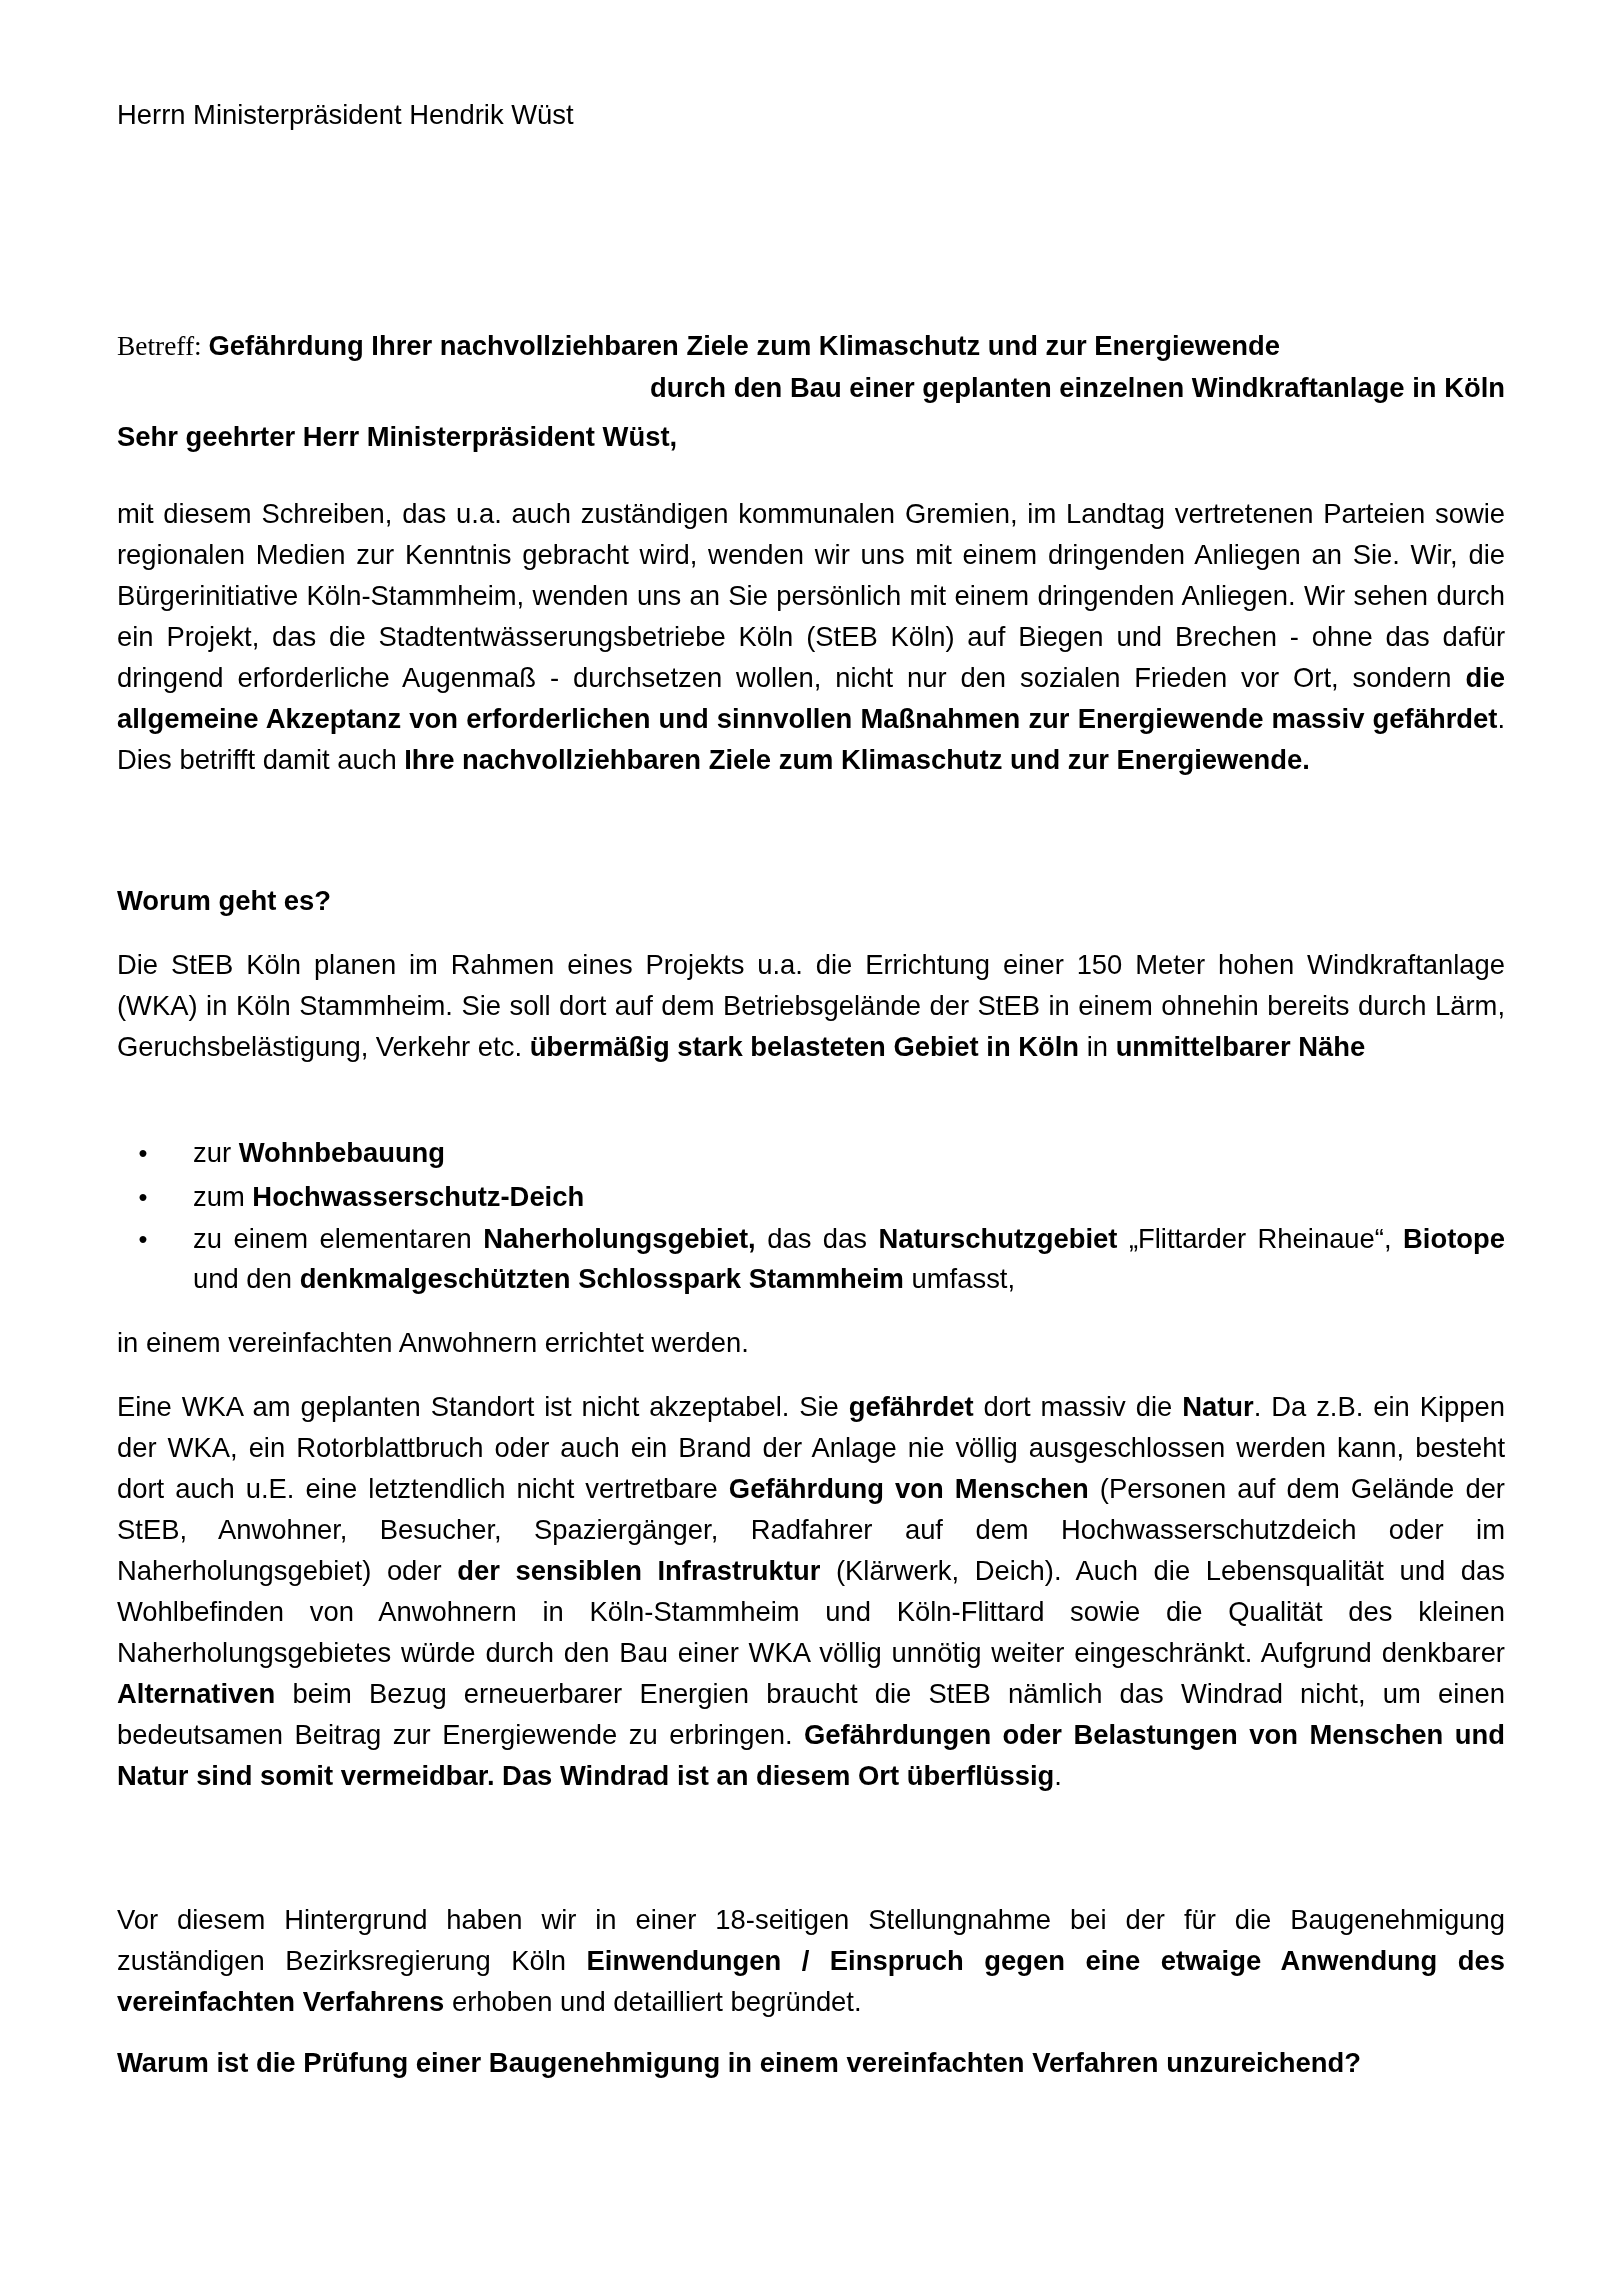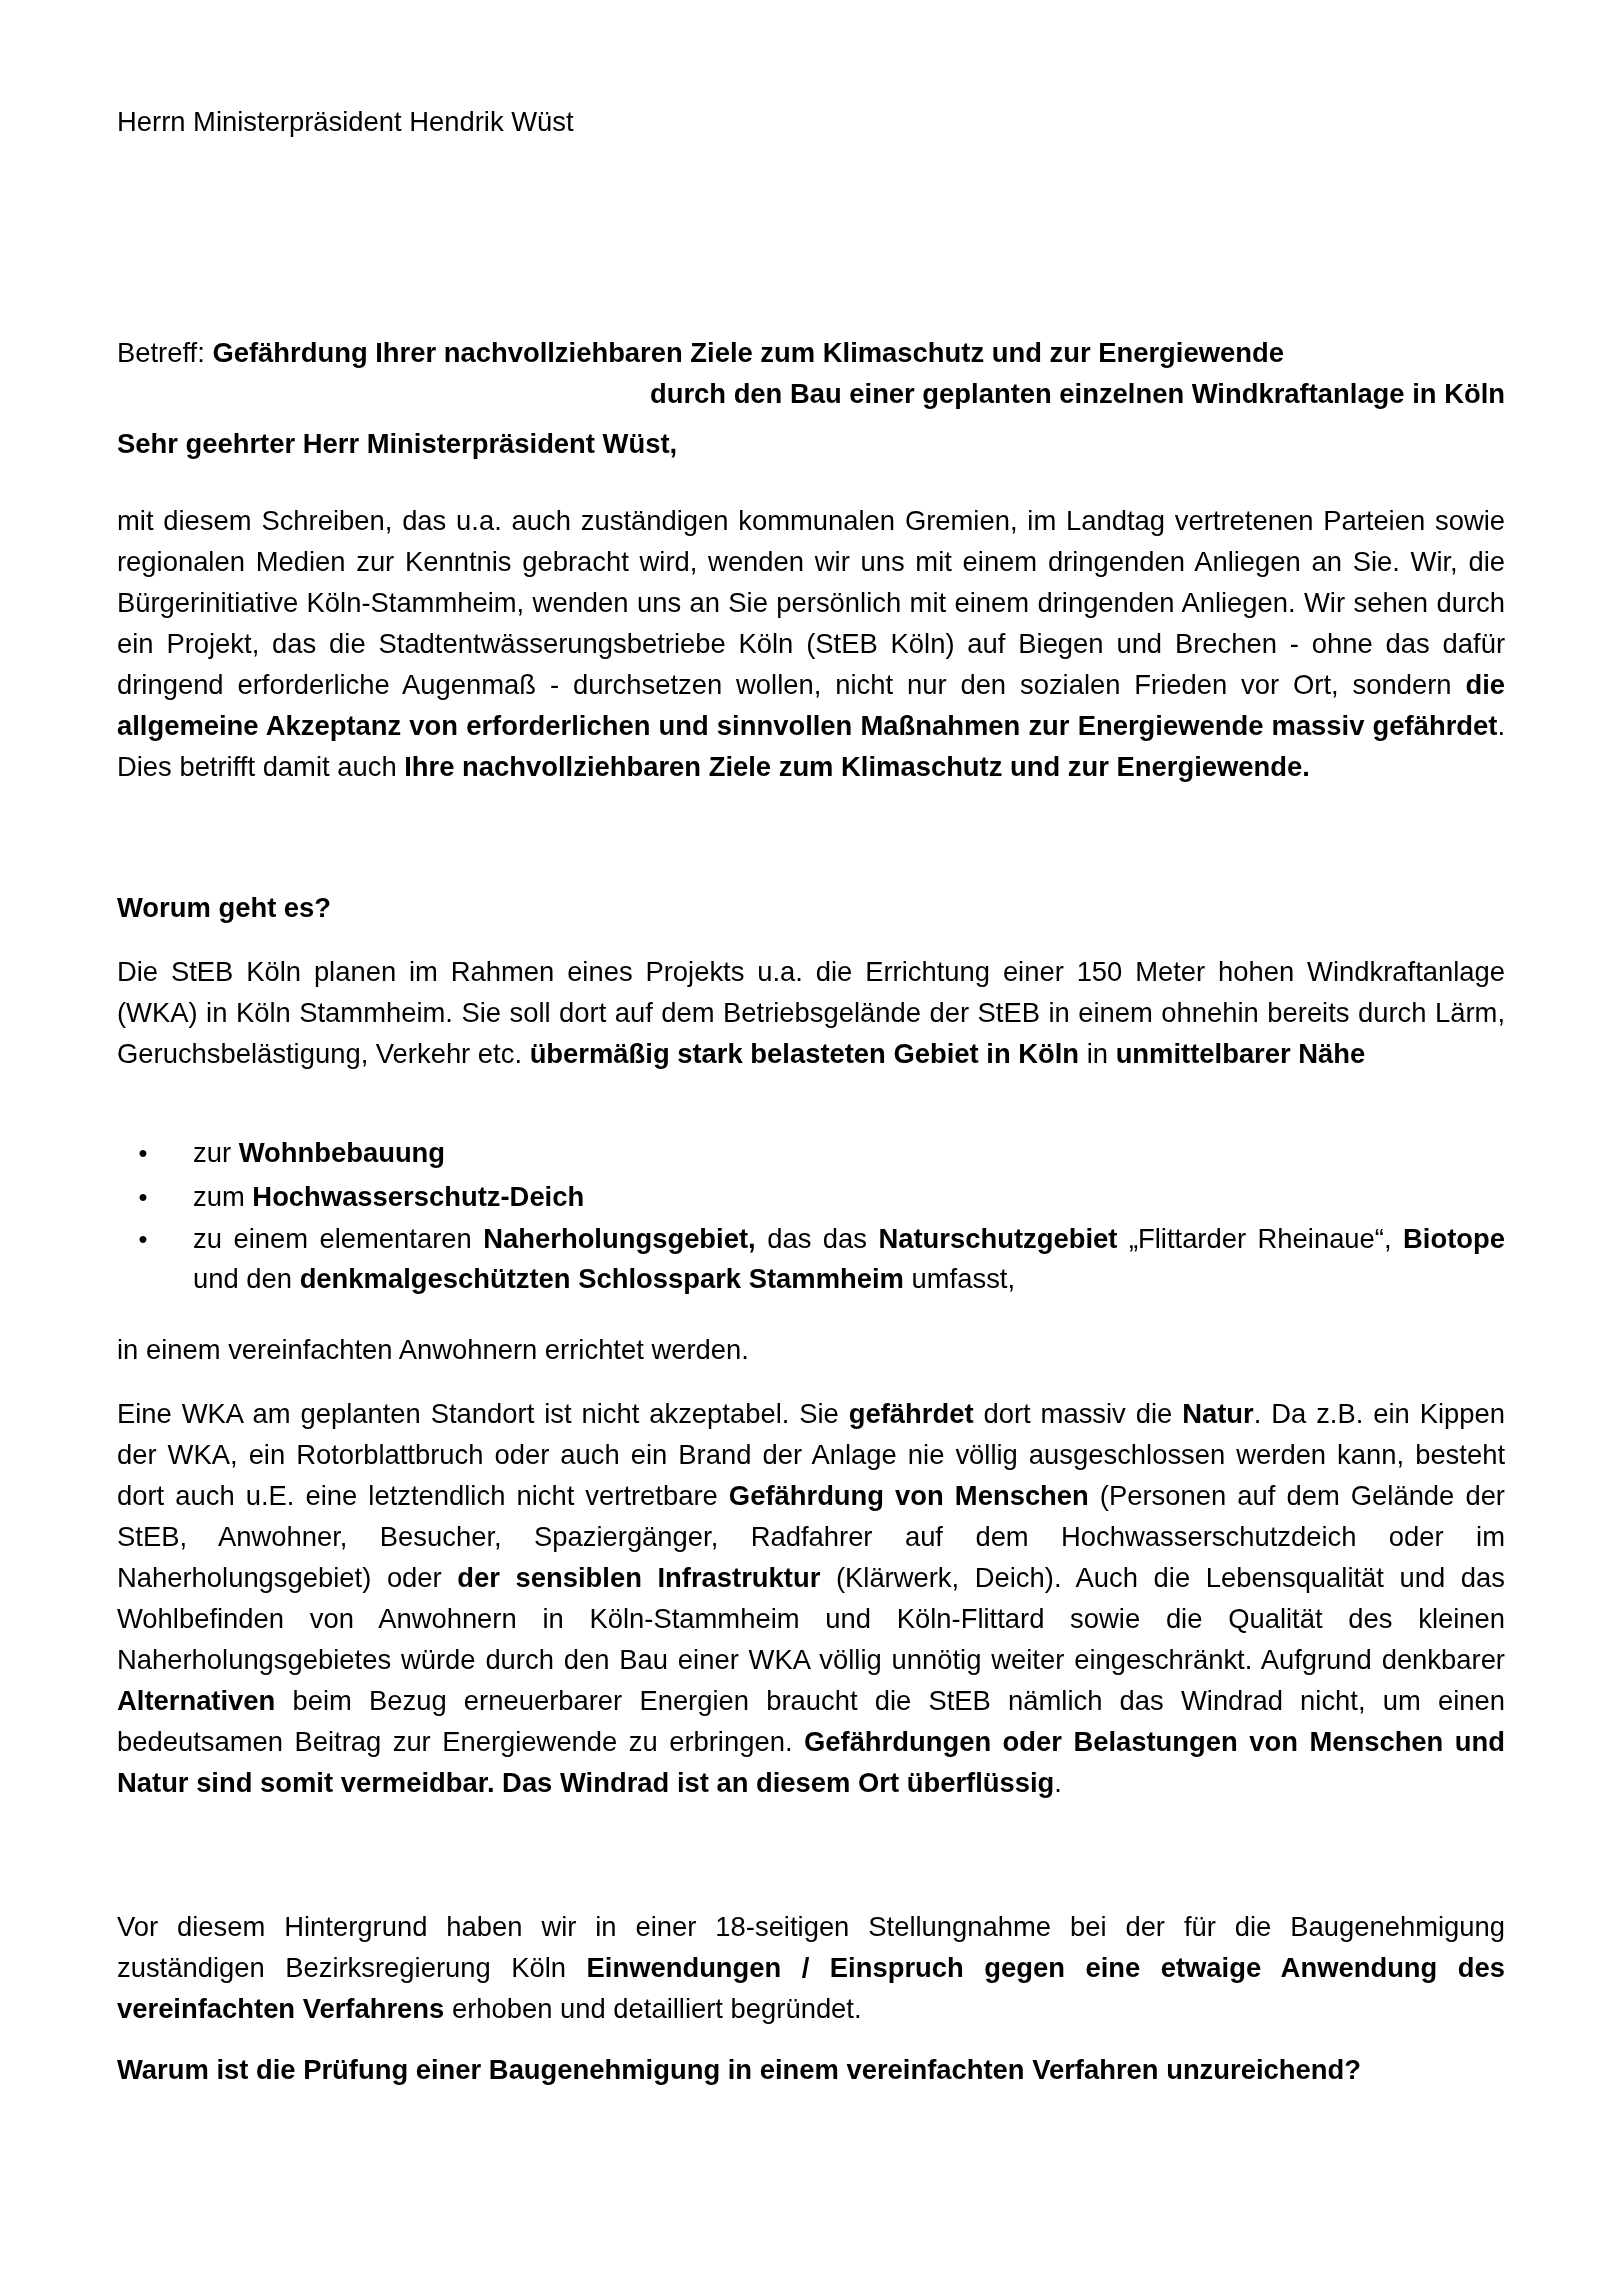--- a/index.html
+++ b/index.html
@@ -20,33 +20,32 @@
     position: absolute;
     left: 117px;
     top: 0;
     width: 1388px;
   }
   .line-block {
     position: absolute;
     left: 0;
     width: 1388px;
     line-height: 41px;
-    margin-top: 7px;
   }
   .justify {
     text-align: justify;
   }
   b, .b {
     font-weight: bold;
     text-align: right;
   }
   .recipient { top: 94px; }
   .address { top: 160px; }
   .subject { top: 325px; }
-  .subject .label { font-weight: normal; }
+  .subject .label { font-weight: normal; font-family: Liberation Serif, serif; }
   .subject .line2 { display: block; padding-left: 99px; }
   .salutation { top: 416px; font-weight: bold; }
   .p1 { top: 493px; }
   .h-worum { top: 880px; font-weight: bold; }
   .p2 { top: 944px; }
   .bullets {
     top: 1131px;
     margin: 0;
     padding: 0;
     list-style: none;

